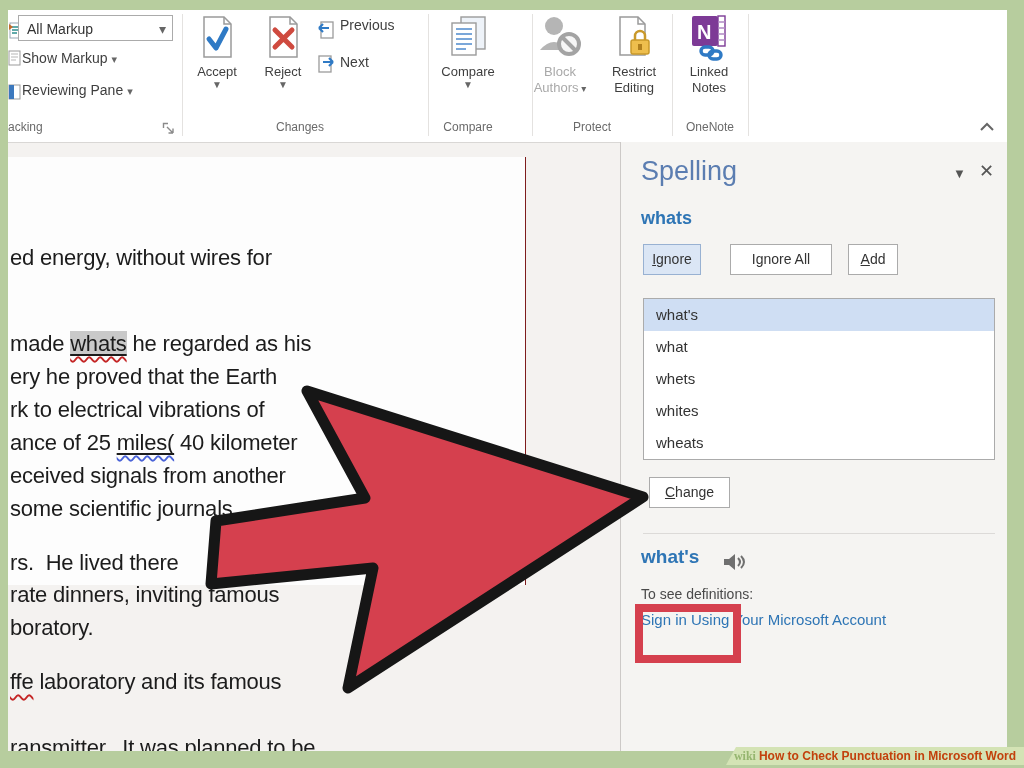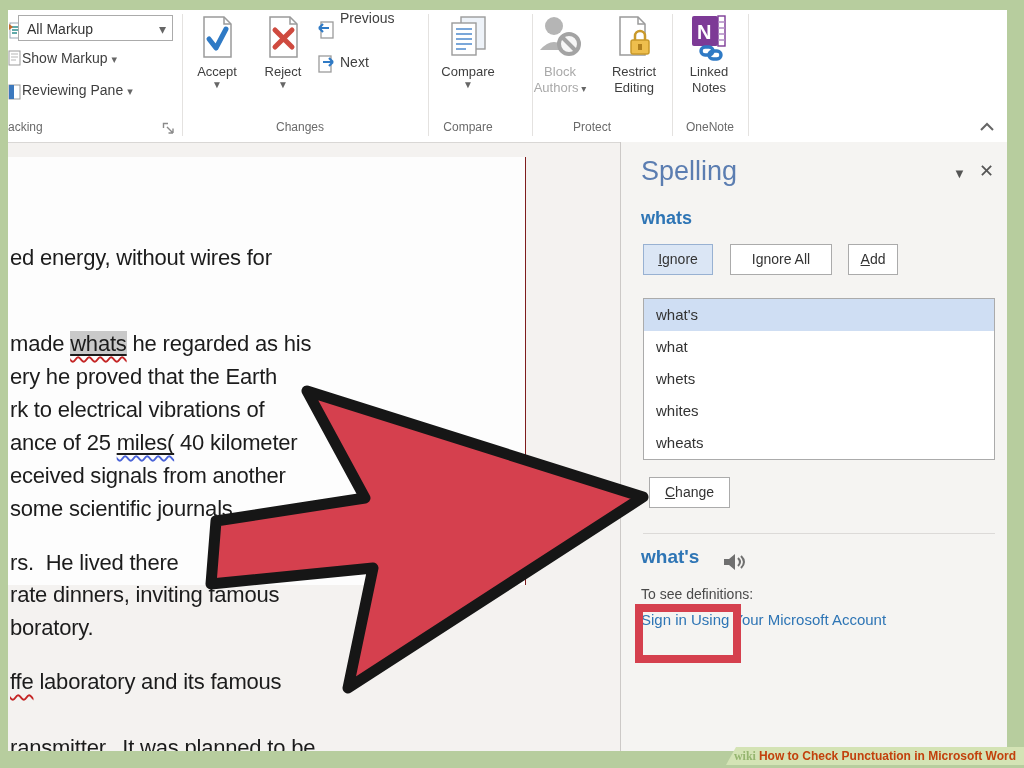--- a/index.html
+++ b/index.html
@@ -130,21 +130,21 @@
           <path d="M11 16 L28 33 M28 16 L11 33" fill="none" stroke="#cf4a3f" stroke-width="5" stroke-linecap="round"></path>
         </svg>
       </span>
       <span>Reject</span>
       <span class="caret">▼</span>
     </div>
     <svg class="mini" style="left:308px;top:10px" width="20" height="20">
       <rect x="5" y="2" width="12" height="16" fill="#fff" stroke="#9b9b9b" stroke-width="1.3"></rect>
       <path d="M13 8 H3 M3 8 l4 -4 M3 8 l4 4" stroke="#2f7ac5" stroke-width="2.2" fill="none"></path>
     </svg>
-    <div class="smallbtn" style="left:332px;top:0">Previous</div>
+    <div class="smallbtn" style="left:332px;top:7px">Previous</div>
     <svg class="mini" style="left:308px;top:44px" width="20" height="20">
       <rect x="3" y="2" width="12" height="16" fill="#fff" stroke="#9b9b9b" stroke-width="1.3"></rect>
       <path d="M7 8 h10 M17 8 l-4 -4 M17 8 l-4 4" stroke="#2f7ac5" stroke-width="2.2" fill="none"></path>
     </svg>
     <div class="smallbtn" style="left:332px;top:44px">Next</div>
     <div class="grouplabel" style="left:252px;width:80px">Changes</div>
 
     <div class="rsep" style="left:420px"></div>
 
     <div class="bigbtn" style="left:428px">
@@ -233,21 +233,21 @@
         <div class="doc-line" style="top: 578px;"><span>ransmitter.  It was planned to be</span></div>
       </div>
   </div>
 
   <div class="pane">
     <div class="pane-title">Spelling</div>
     <div class="pane-caret">▼</div>
     <div class="pane-close">✕</div>
     <div class="pane-word">whats</div>
 
-    <button class="btn active" style="left:22px;top:102px;width:70px"><span></span><span class="acc">I</span><span>gnore</span></button>
+    <button class="btn active" style="left:22px;top:102px;width:58px"><span></span><span class="acc">I</span><span>gnore</span></button>
     <button class="btn" style="left:109px;top:102px;width:102px"><span>I</span><span class="acc">g</span><span>nore All</span></button>
     <button class="btn" style="left:227px;top:102px;width:50px"><span></span><span class="acc">A</span><span>dd</span></button>
 
     <div class="listbox" id="suggestion-list">
         <div class="sug-item sel">what's</div>
         <div class="sug-item">what</div>
         <div class="sug-item">whets</div>
         <div class="sug-item">whites</div>
         <div class="sug-item">wheats</div>
       </div>

